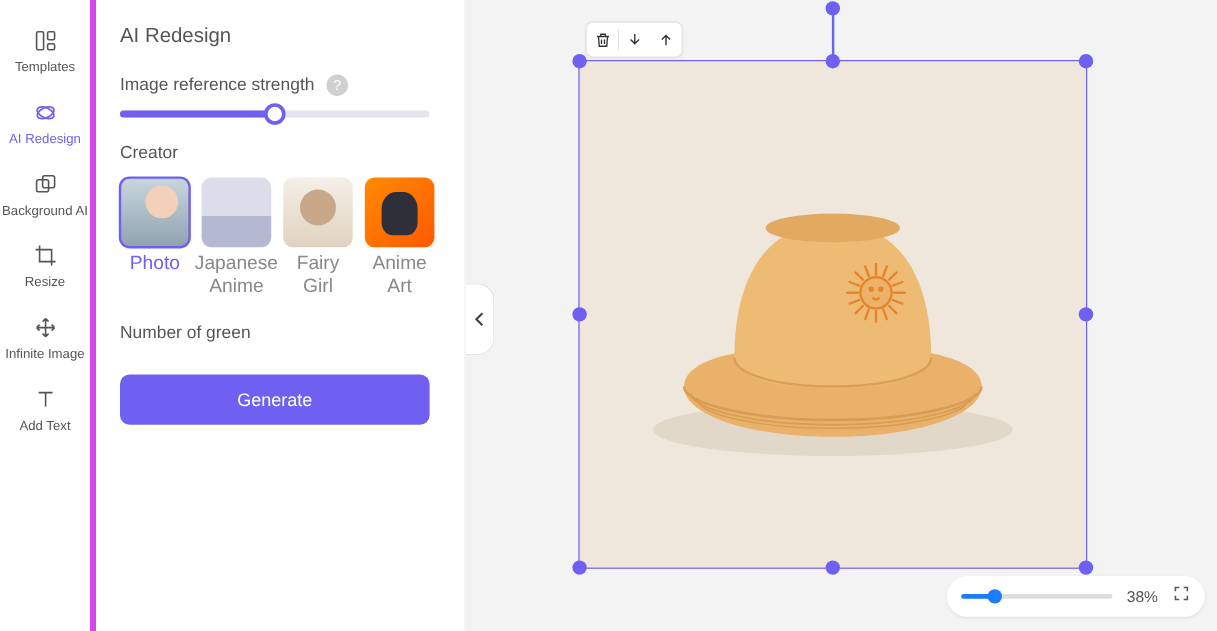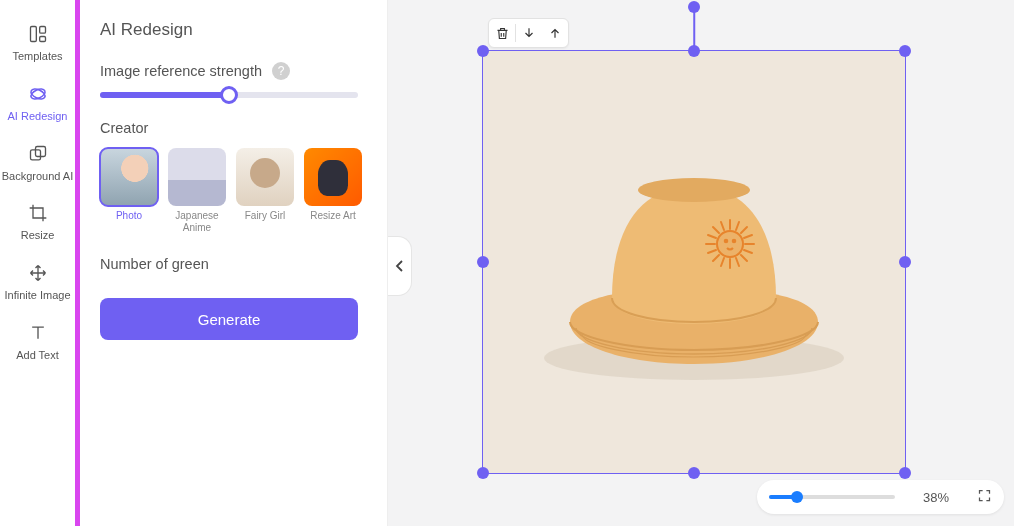--- a/index.html
+++ b/index.html
@@ -23,21 +23,21 @@
 
   .section { margin-top: 22px; }
   .section-header { display: flex; align-items: center; gap: 10px; font-size: 14.5px; color: #555; margin-bottom: 12px; }
   .help-dot { width: 18px; height: 18px; border-radius: 50%; background: #d0d0d0; color: #fff; font-size: 12px; display: flex; align-items: center; justify-content: center; cursor: pointer; }
 
   .slider-track { position: relative; width: 258px; height: 6px; background: #e4e4ee; border-radius: 3px; }
   .slider-fill { position: absolute; left: 0; top: 0; height: 100%; background: #6f60f2; border-radius: 3px; }
   .slider-thumb { position: absolute; top: 50%; width: 18px; height: 18px; background: #fff; border: 3px solid #6f60f2; border-radius: 50%; transform: translate(-50%, -50%); cursor: pointer; }
 
   .cat-grid { display: flex; flex-wrap: wrap; gap: 10px; width: 270px; }
-  .cat-item { display: flex; flex-direction: column; align-items: center; width: 58px; font-size: 10px; color: #888; text-align: center; line-height: 1.2; cursor: pointer; }
+  .cat-item { display: flex; flex-direction: column; align-items: center; width: 58px; font-size: 16px; color: #888; text-align: center; line-height: 1.2; cursor: pointer; }
   .cat-item.selected { color: #6f60f2; }
   .cat-thumb { width: 58px; height: 58px; border-radius: 8px; margin-bottom: 4px; background: #ddd; overflow: hidden; position: relative; }
   .cat-item.selected .cat-thumb { outline: 2px solid #6f60f2; outline-offset: -1px; }
 
   .generate-btn { width: 258px; height: 42px; background: #6f60f2; color: #fff; border: none; border-radius: 8px; font-size: 15px; cursor: pointer; margin-top: 14px; }
 
   
   .collapse-tab { position: absolute; left: 388px; top: 236px; width: 24px; height: 60px; background: #fff; border: 1px solid #e5e5e5; border-left: none; border-radius: 0 14px 14px 0; display: flex; align-items: center; justify-content: center; cursor: pointer; z-index: 5; }
 
   
@@ -52,21 +52,21 @@
   .h-ml { left:-6px; top:calc(50% - 6px) } .h-mr { right:-6px; top:calc(50% - 6px) }
   .h-mt { left:calc(50% - 6px); top:-6px } .h-mb { left:calc(50% - 6px); bottom:-6px }
   .rot-line { position:absolute; left:50%; top:-44px; width:1.5px; height:44px; background:#6f60f2; transform:translateX(-50%); }
   .rot-handle { position:absolute; left:calc(50% - 6px); top:-50px; width:12px; height:12px; background:#6f60f2; border-radius:50%; cursor:pointer; }
 
   .toolbar { position: absolute; left: 100px; top: 18px; height: 30px; background: #fff; border: 1px solid #e2e2e2; border-radius: 6px; display: flex; align-items: center; box-shadow: 0 1px 2px rgba(0,0,0,0.05); }
   .toolbar .tbtn { width: 26px; height: 26px; display:flex; align-items:center; justify-content:center; cursor:pointer; color:#333; }
   .toolbar .sep { width:1px; height:18px; background:#e2e2e2; }
 
   
-  .zoom-bar { position:absolute; right:10px; bottom:12px; background:#fff; border-radius:18px; height:34px; display:flex; align-items:center; padding:0 12px; gap:28px; box-shadow:0 1px 3px rgba(0,0,0,0.08); }
+  .zoom-bar { position:absolute; right:10px; bottom:12px; background:#fff; border-radius:18px; height:34px; display:flex; align-items:center; padding:0 12px; gap:12px; box-shadow:0 1px 3px rgba(0,0,0,0.08); }
   .zoom-slider { width: 126px; height:4px; background:#ddd; border-radius:2px; position:relative; }
   .zoom-fill { position:absolute; left:0; top:0; height:100%; background:#1a7dff; border-radius:2px; }
   .zoom-thumb { position:absolute; top:50%; width:12px; height:12px; background:#1a7dff; border-radius:50%; transform:translate(-50%,-50%); cursor:pointer; }
   .zoom-text { font-size:13px; color:#555; }
   .expand-icon { cursor:pointer; color:#555; }
 
   
   .thumb-photo { background: radial-gradient(circle at 60% 35%, #f3d0b8 0 26%, transparent 27%), linear-gradient(#c9d6df,#8fa3b0); }
   .thumb-anime { background: linear-gradient(#dcdcea 0 55%, #b5b8d1 55% 100%); position:relative; }
   .thumb-illu { background: #bfe8f7; position:relative; }
@@ -163,21 +163,21 @@
         <div class="cat-item">
           <div class="cat-thumb thumb-anime"></div>
           <span>Japanese Anime</span>
         </div>
         <div class="cat-item">
           <div class="cat-thumb thumb-fairy"></div>
           <span>Fairy Girl</span>
         </div>
         <div class="cat-item">
           <div class="cat-thumb thumb-animeart"></div>
-          <span>Resize Art</span>
+          <span>Anime Art</span>
         </div>
       </div>
     </div>
 
     <div class="section">
       <div class="section-header">
         <span>Number of green</span>
       </div>
       <button class="generate-btn">Generate</button>
     </div>

